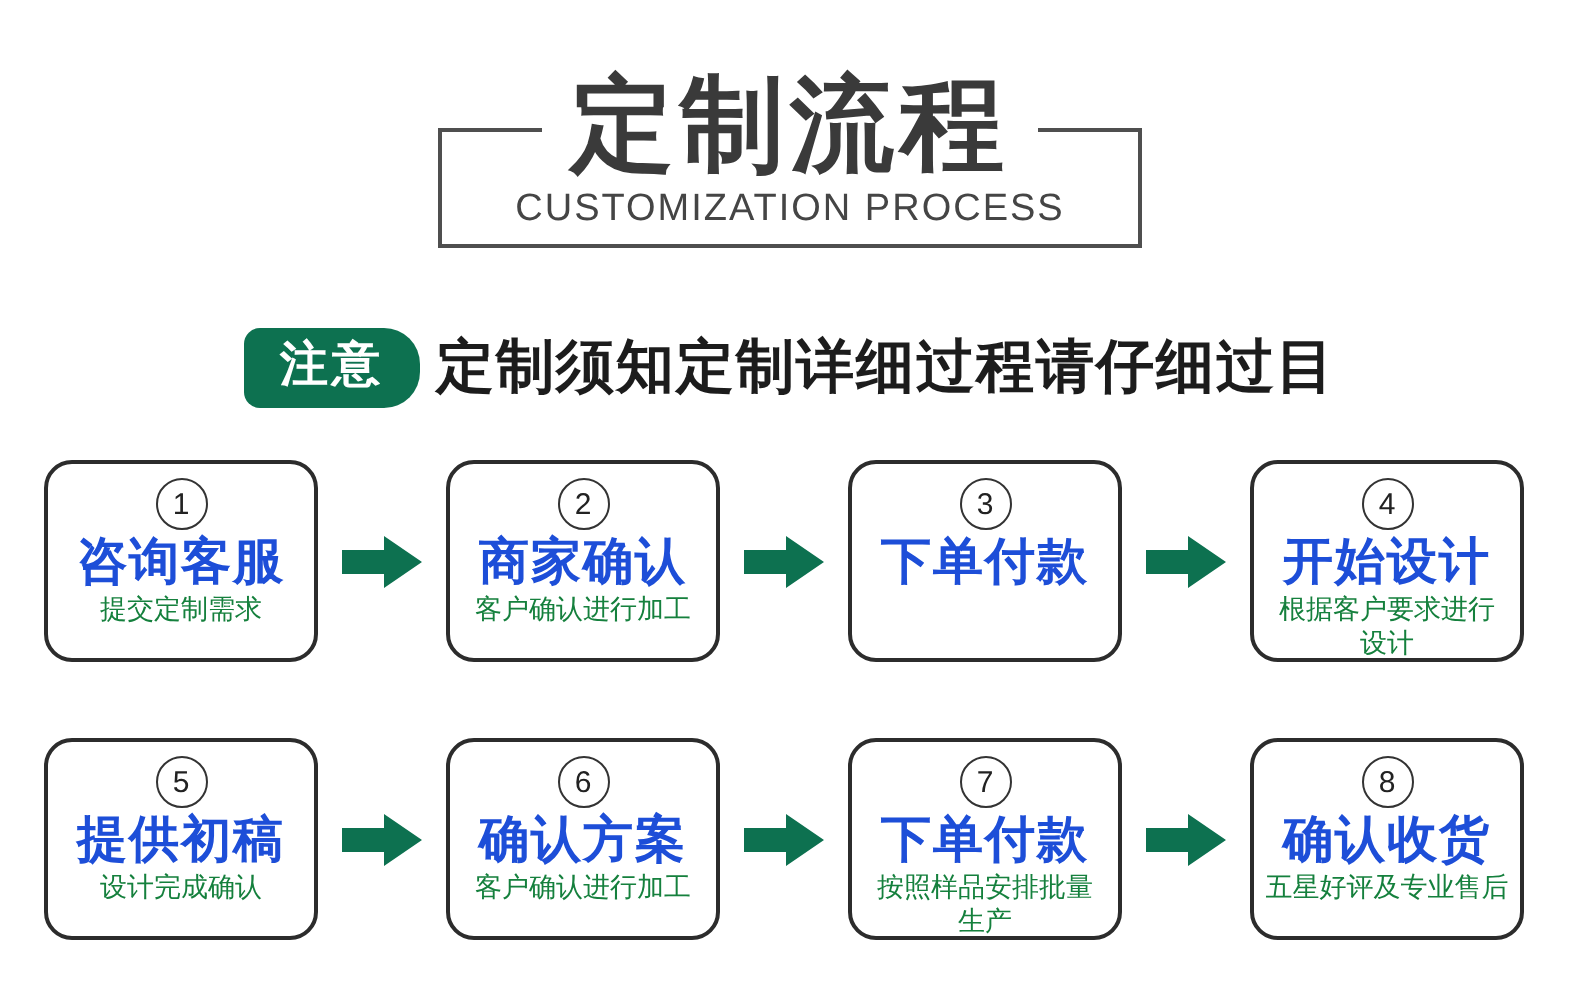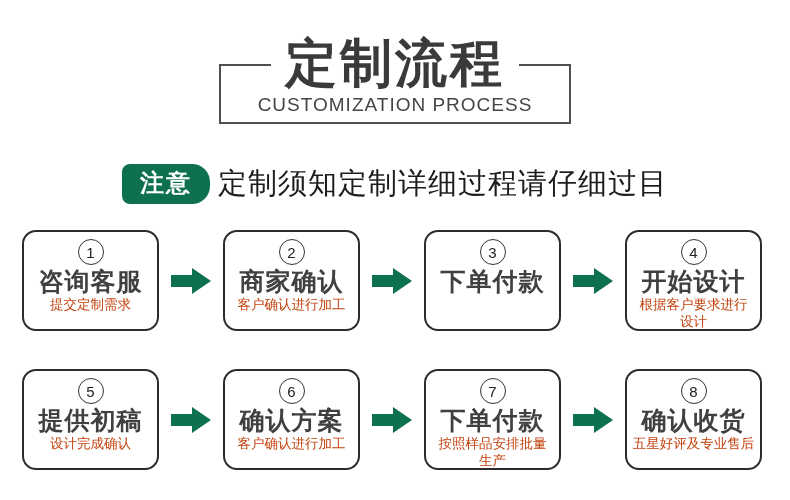--- a/index.html
+++ b/index.html
@@ -17,36 +17,36 @@
                        color:#3a3a3a; letter-spacing:3px; }
   .header-sub { position:relative; z-index:1; margin-top:2px; text-align:center;
                 font-size:19px; line-height:22px; color:#454545; letter-spacing:1px; }
 
   
   .notice-row { display:flex; align-items:center; justify-content:center;
                 margin-top:40px; gap:8px; }
   .notice-badge { background:#0d7150; color:#fff; font-size:24px; font-weight:700;
                   line-height:1; padding:7px 18px 9px; border-radius:8px 18px 18px 8px;
                   letter-spacing:2px; }
-  .notice-text { font-size:29px; font-weight:400; color:#1c1c1c; letter-spacing:1px; }
+  .notice-text { font-size:29px; font-weight:700; color:#1c1c1c; letter-spacing:1px; }
 
   
   .flow { margin-top:26px; padding-left:22px; }
   .flow-row { display:flex; align-items:center; justify-content:flex-start; }
   .flow-row + .flow-row { margin-top:38px; }
 
   .step-card { width:137px; height:101px; border:2px solid #2c2c2c; border-radius:14px;
                background:#fff; display:flex; flex-direction:column; align-items:center;
                flex:0 0 auto; }
   .step-num { width:26px; height:26px; margin-top:7px; border:1.5px solid #333;
               border-radius:50%; display:flex; align-items:center; justify-content:center;
               font-size:15px; color:#222; flex:0 0 auto; }
-  .step-title { font-size:25px; line-height:28px; font-weight:700; color:#404040;
+  .step-title { font-size:25px; line-height:28px; font-weight:700; color:#1d4ed8;
                 margin-top:2px; letter-spacing:1px; white-space:nowrap; }
-  .step-desc { font-size:13.5px; line-height:16.5px; color:#c2410c; margin-top:2px;
+  .step-desc { font-size:13.5px; line-height:16.5px; color:#15803d; margin-top:2px;
                text-align:center; white-space:pre-line; }
 
   .arrow-cell { width:64px; display:flex; align-items:center; justify-content:center;
                 flex:0 0 auto; }
   .arrow-cell svg { display:block; fill:#0d7150; }
 </style>
 </head>
 <body>
 
 <div class="page">

